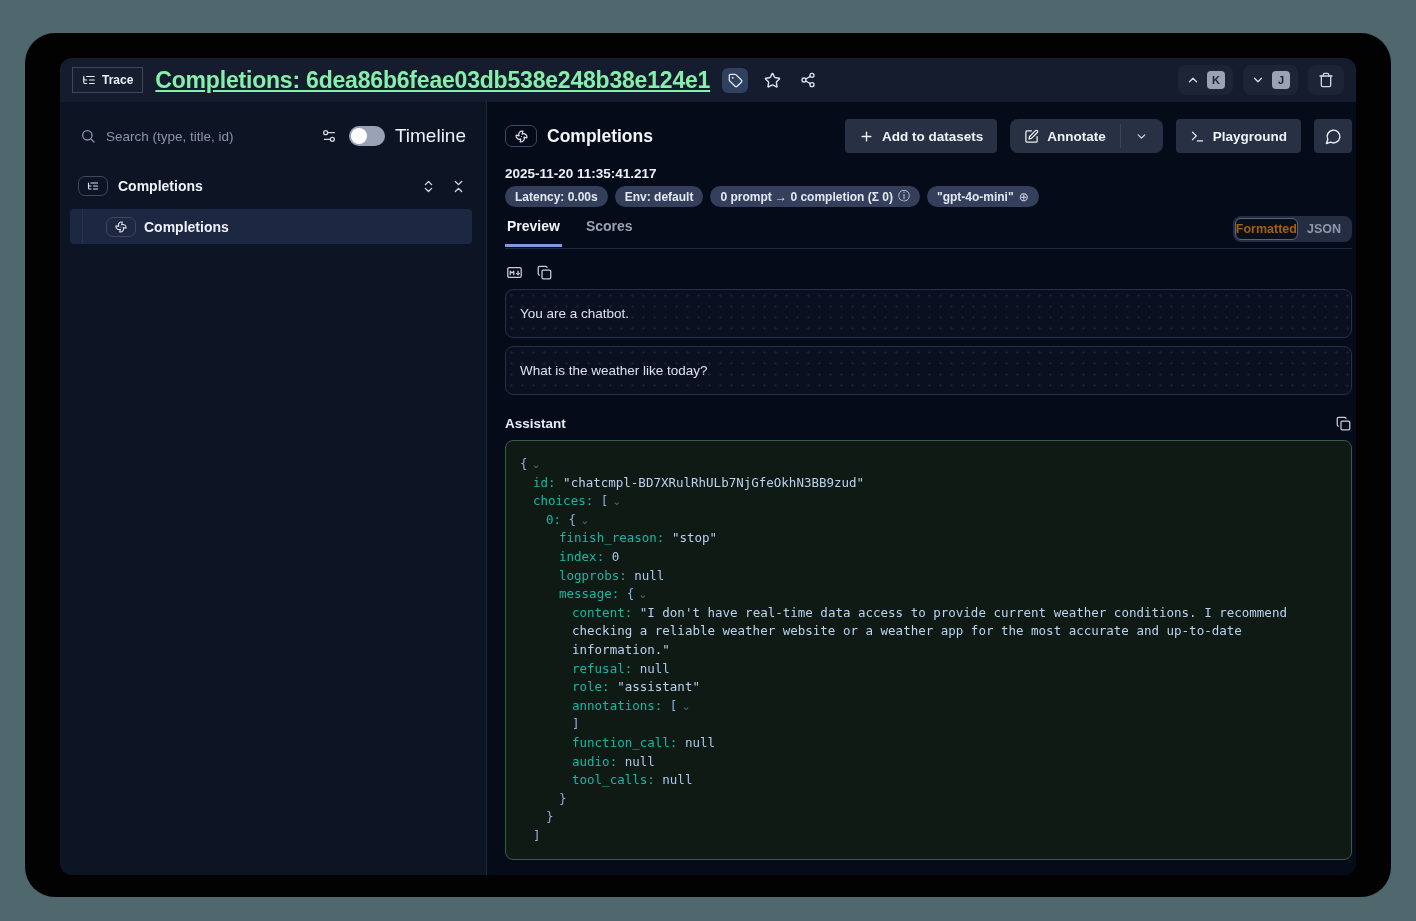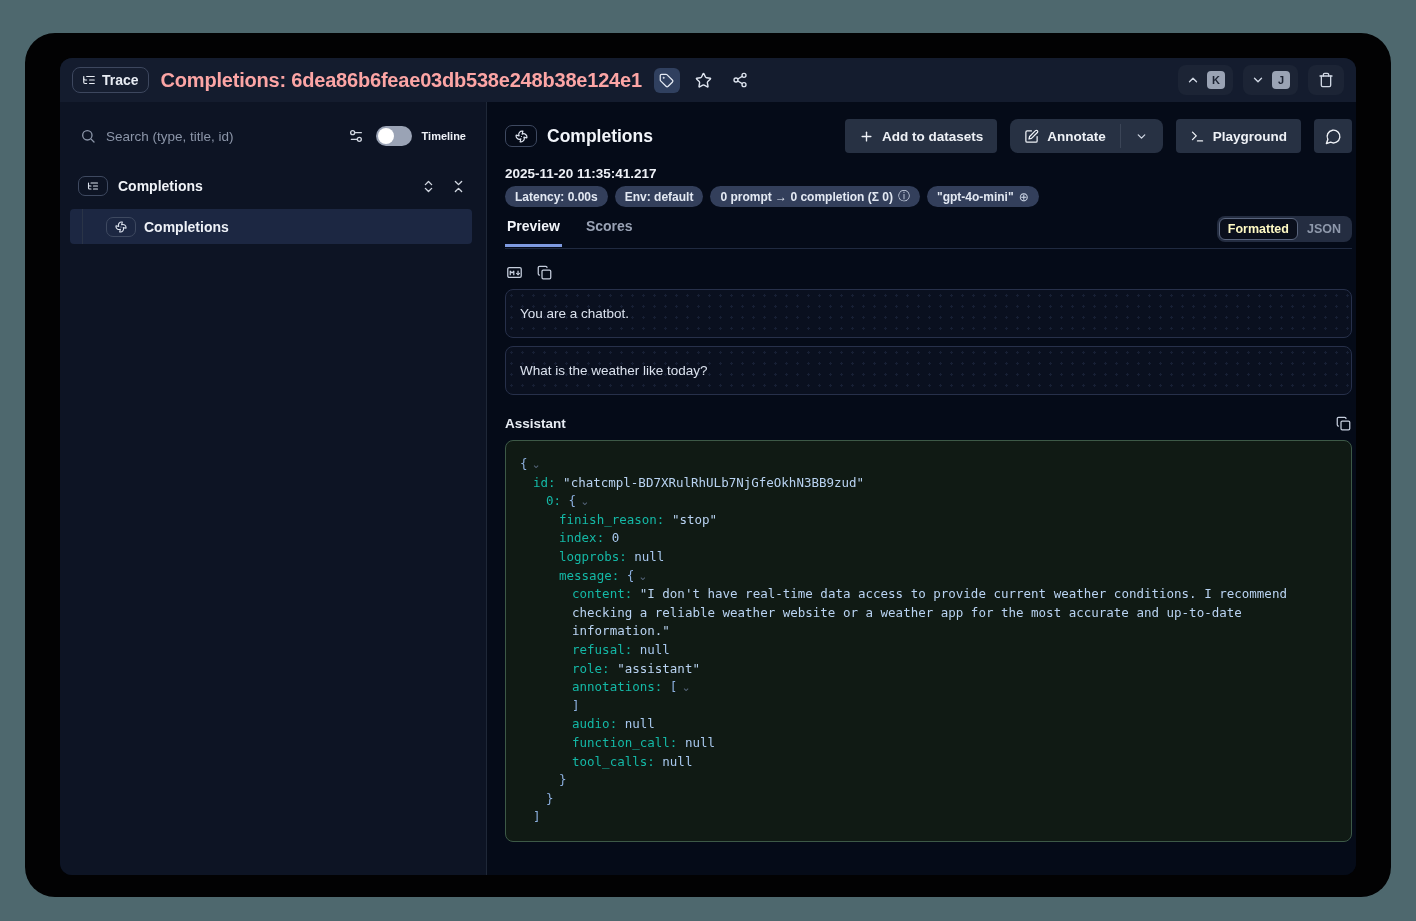--- a/index.html
+++ b/index.html
@@ -6,41 +6,41 @@
   html,body { width:1416px; height:921px; }
   body { font-family:"Liberation Sans", sans-serif; background:#4e686e; overflow:hidden; }
 
   .stage { position:relative; width:1416px; height:921px; background:#4e686e; }
   .window { position:absolute; left:25px; top:33px; width:1366px; height:864px; background:#020203; border-radius:30px; }
   .app { position:absolute; left:35px; top:25px; width:1296px; height:817px; border-radius:12px; overflow:hidden; background:#050b18; }
 
   
   .titlebar { height:44px; background:#141c2e; display:flex; align-items:center; justify-content:space-between; padding:0 12px; }
   .tb-left { display:flex; align-items:center; gap:12px; min-width:0; }
-  .trace-badge { display:inline-flex; align-items:center; gap:6px; height:26px; padding:0 9px; border:1px solid #3d475e; border-radius:8px; background:#161e30; color:#e8ecf3; font-size:14px; font-weight:700; }
-  .page-title { color:#fca5a5; font-size:20px; font-weight:700; letter-spacing:-0.2px; white-space:nowrap; }
+  .trace-badge { display:inline-flex; align-items:center; gap:6px; height:26px; padding:0 9px; border:1px solid #3d475e; border-radius:0; background:#161e30; color:#e8ecf3; font-size:12px; font-weight:700; }
+  .page-title { color:#86efac; font-size:23px; font-weight:700; letter-spacing:-0.2px; white-space:nowrap;text-decoration:underline; }
   .tag-btn { width:26px; height:25px; border:none; border-radius:6px; background:#30405f; color:#e6ebf4; display:inline-flex; align-items:center; justify-content:center; cursor:pointer; }
   .ghost-btn { width:24px; height:24px; border:none; background:transparent; color:#dde3ee; display:inline-flex; align-items:center; justify-content:center; cursor:pointer; }
   .tb-right { display:flex; align-items:center; gap:10px; }
   .nav-btn { height:30px; padding:0 8px; display:inline-flex; align-items:center; gap:7px; background:#1c2435; border:none; border-radius:8px; color:#cfd6e3; cursor:pointer; }
   .key-badge { width:18px; height:18px; border-radius:4px; background:#9aa3b4; color:#1b2232; font-size:11px; font-weight:700; display:inline-flex; align-items:center; justify-content:center; }
   .nav-btn.square { width:36px; justify-content:center; }
 
   
   .app-body { display:flex; height:773px; }
   .sidebar { width:427px; background:#0d1424; border-right:1px solid #1f2838; position:relative; }
   .main { flex:1; background:#050b18; padding:0 4px 0 18px; display:flex; flex-direction:column; }
 
   
   .search-row { margin-top:18px; padding:0 20px; height:32px; display:flex; align-items:center; gap:10px; color:#8b95a8; }
   .search-row input { flex:1; background:transparent; border:none; outline:none; color:#dfe4ee; font-size:13.5px; font-family:"Liberation Sans",sans-serif; min-width:0; }
   .search-row input::placeholder { color:#8b95a8; }
   .switch { width:36px; height:20px; border-radius:10px; background:#9aa3b5; position:relative; cursor:pointer; flex:none; }
   .switch .knob { position:absolute; left:2px; top:2px; width:16px; height:16px; border-radius:50%; background:#ffffff; }
-  .timeline-label { color:#eef1f7; font-size:11px; font-weight:700; }
+  .timeline-label { color:#eef1f7; font-size:19px; font-weight:400; }
 
   .tree-header { margin-top:20px; padding:0 18px; height:28px; display:flex; align-items:center; gap:10px; color:#f0f3f8; font-size:14px; font-weight:700; }
   .tree-header .spacer { flex:1; }
   .tree-icon-btn { background:transparent; border:none; color:#cfd5df; width:20px; height:20px; display:inline-flex; align-items:center; justify-content:center; cursor:pointer; }
   .node-badge { display:inline-flex; align-items:center; justify-content:center; width:30px; height:20px; border:1px solid #3e4960; border-radius:7px; color:#dde3ee; flex:none; }
   .node-badge.lg { width:32px; height:22px; }
 
   .tree-item { margin:9px 14px 0 10px; height:35px; display:flex; align-items:center; gap:8px; padding-left:36px; border-radius:4px; color:#eef1f7; font-size:14px; font-weight:700; position:relative; cursor:pointer; }
   .tree-item.selected { background:#1c2742; }
   .tree-item .guide { position:absolute; left:12px; top:0; bottom:0; width:1px; background:#2a3447; }
@@ -62,21 +62,21 @@
   .pill { height:21px; padding:0 10px; border-radius:11px; background:#333f5b; color:#e3e9f3; font-size:12px; font-weight:700; display:inline-flex; align-items:center; gap:5px; white-space:nowrap; }
   .pill .mini-icon { font-size:12px; color:#cdd6e6; font-weight:400; cursor:pointer; }
 
   
   .tabs-row { margin-top:9px; display:flex; align-items:flex-start; border-bottom:1px solid #202a40; height:33px; }
   .tab { background:transparent; border:none; font-family:"Liberation Sans",sans-serif; font-size:14px; font-weight:700; color:#9aa3b5; padding:2px 2px 10px; margin-right:22px; cursor:pointer; }
   .tab.active { color:#f2f5fa; border-bottom:3.5px solid #7e9ae0; margin-bottom:-1px; }
   .tabs-spacer { flex:1; }
   .format-toggle { display:flex; align-items:center; background:#242d41; border-radius:8px; padding:2px; margin-top:0; }
   .seg { border:none; background:transparent; font-family:"Liberation Sans",sans-serif; font-size:12.5px; font-weight:700; color:#8e98ab; padding:4px 9px; border-radius:6px; cursor:pointer; }
-  .seg.active { background:#0a0f1c; border:1px solid #59647c; color:#fef9c3; padding:3px 8px; }
+  .seg.active { background:#0a0f1c; border:1px solid #59647c; color:#a16207; padding:3px 0; }
 
   
   .content { height:620px; overflow:hidden; }
   .sec-header { display:flex; align-items:center; margin-top:14px; height:18px; }
   .sec-header.tall { margin-top:19px; }
   .sec-title { color:#e8edf4; font-size:13.5px; font-weight:700; flex:1; }
   .sec-icons { display:flex; align-items:center; gap:12px; color:#c6cedd; }
   .sec-icon-btn { background:transparent; border:none; color:#c6cedd; width:18px; height:18px; display:inline-flex; align-items:center; justify-content:center; cursor:pointer; }
 
   .msg-box { margin-top:8px; border:1px solid #27304a; border-radius:8px; background:#0a101f; background-image:radial-gradient(rgba(95,115,165,0.16) 1px, transparent 1.2px); background-size:11px 11px; padding:16px 14px; color:#dbe2ee; font-size:13.5px; }
@@ -373,32 +373,33 @@
                         <path d="M4 16c-1.1 0-2-.9-2-2V4c0-1.1.9-2 2-2h10c1.1 0 2 .9 2 2"></path>
                       </svg>
                   </span>
                 </button>
               </div>
             </div>
             <div class="code-box">
               <div>
                   <div class="code-line" style="padding-left: 0px;"><span class="tk-p">{</span><span class="tk-chev">⌄</span></div>
                   <div class="code-line" style="padding-left: 13px;"><span class="tk-k">id:</span><span class="tk-s"> "chatcmpl-BD7XRulRhULb7NjGfeOkhN3BB9zud"</span></div>
+                  <div class="code-line" style="padding-left: 13px;"><span class="tk-k">choices:</span><span class="tk-p"> [</span><span class="tk-chev">⌄</span></div>
                   <div class="code-line" style="padding-left: 26px;"><span class="tk-k">0:</span><span class="tk-p"> {</span><span class="tk-chev">⌄</span></div>
                   <div class="code-line" style="padding-left: 39px;"><span class="tk-k">finish_reason:</span><span class="tk-s"> "stop"</span></div>
                   <div class="code-line" style="padding-left: 39px;"><span class="tk-k">index:</span><span class="tk-v"> 0</span></div>
                   <div class="code-line" style="padding-left: 39px;"><span class="tk-k">logprobs:</span><span class="tk-v"> null</span></div>
                   <div class="code-line" style="padding-left: 39px;"><span class="tk-k">message:</span><span class="tk-p"> {</span><span class="tk-chev">⌄</span></div>
                   <div class="code-line" style="padding-left: 52px;"><span class="tk-k">content:</span><span class="tk-s"> "I don't have real-time data access to provide current weather conditions. I recommend checking a reliable weather website or a weather app for the most accurate and up-to-date information."</span></div>
                   <div class="code-line" style="padding-left: 52px;"><span class="tk-k">refusal:</span><span class="tk-v"> null</span></div>
                   <div class="code-line" style="padding-left: 52px;"><span class="tk-k">role:</span><span class="tk-s"> "assistant"</span></div>
                   <div class="code-line" style="padding-left: 52px;"><span class="tk-k">annotations:</span><span class="tk-p"> [</span><span class="tk-chev">⌄</span></div>
                   <div class="code-line" style="padding-left: 52px;"><span class="tk-p">]</span></div>
+                  <div class="code-line" style="padding-left: 52px;"><span class="tk-k">function_call:</span><span class="tk-v"> null</span></div>
                   <div class="code-line" style="padding-left: 52px;"><span class="tk-k">audio:</span><span class="tk-v"> null</span></div>
-                  <div class="code-line" style="padding-left: 52px;"><span class="tk-k">function_call:</span><span class="tk-v"> null</span></div>
                   <div class="code-line" style="padding-left: 52px;"><span class="tk-k">tool_calls:</span><span class="tk-v"> null</span></div>
                   <div class="code-line" style="padding-left: 39px;"><span class="tk-p">}</span></div>
                   <div class="code-line" style="padding-left: 26px;"><span class="tk-p">}</span></div>
                   <div class="code-line" style="padding-left: 13px;"><span class="tk-p">]</span></div>
                 </div>
             </div>
 
           </div>
         </main>
       </div>

